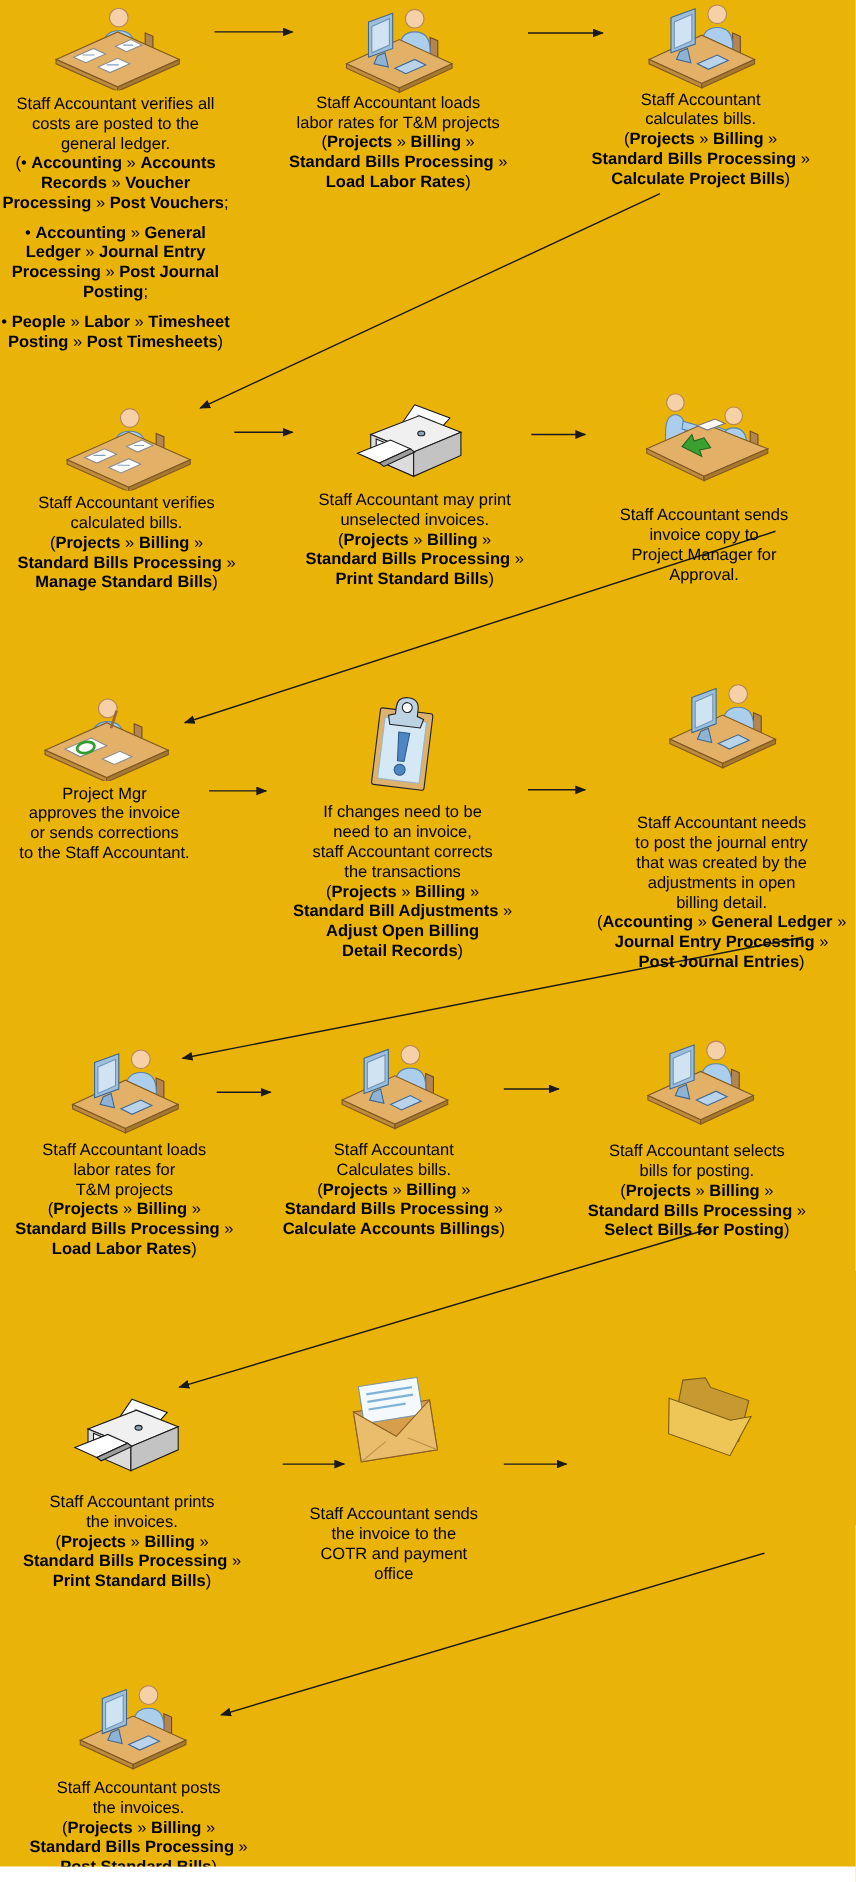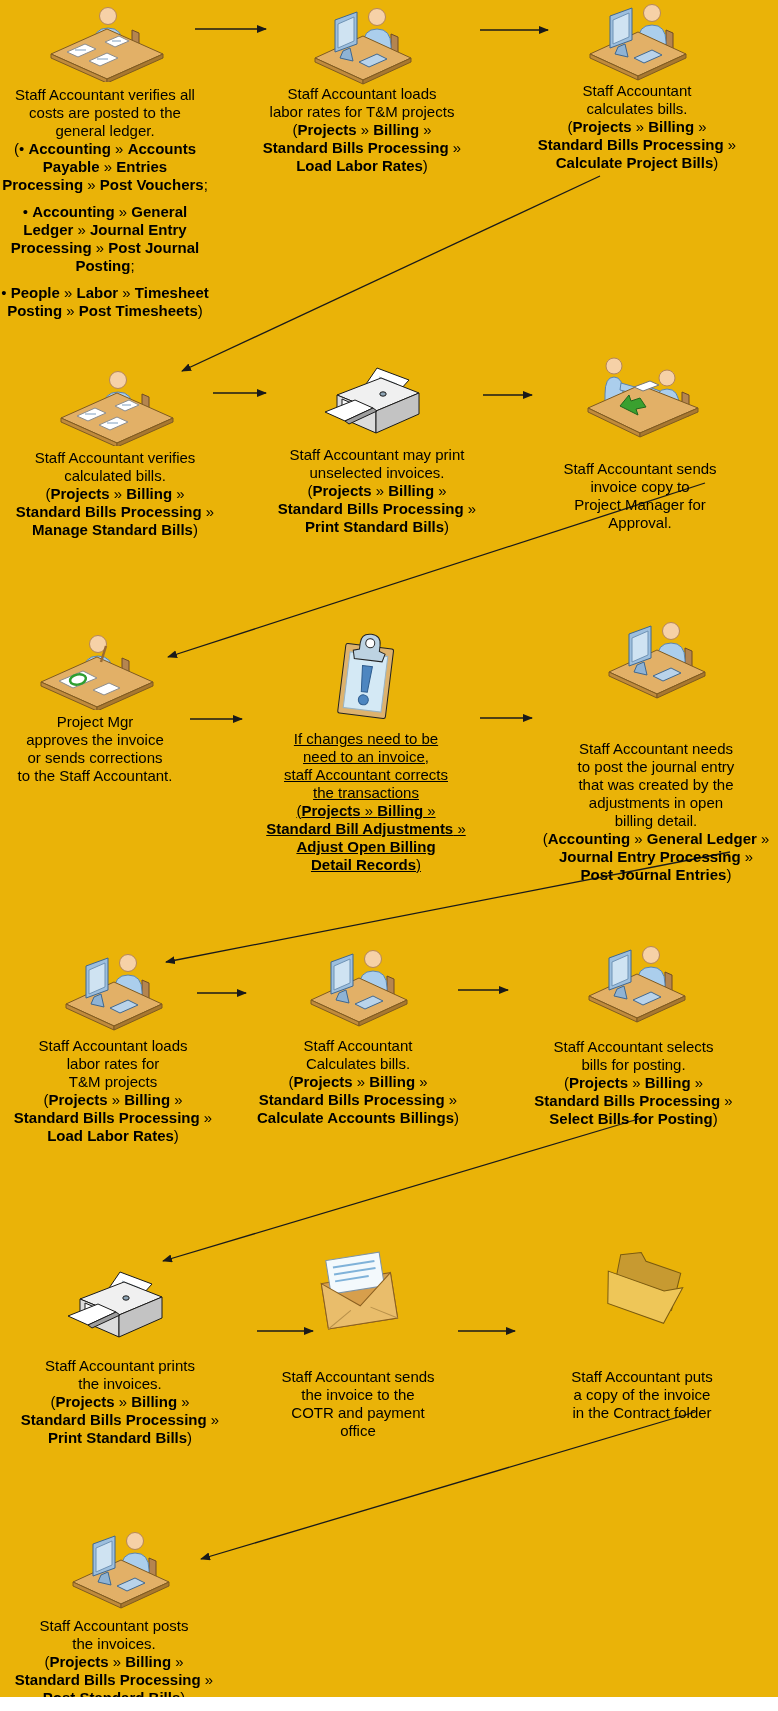--- a/index.html
+++ b/index.html
@@ -59,21 +59,21 @@
           <line x1="52" y1="55" x2="63" y2="55"></line>
           <line x1="67" y1="37" x2="76" y2="37"></line>
         </g>
       </svg>
     </div>
     <div class="caption" style="left: -4px; top: 86px; width: 218px;">
       <div class="tline"><span>Staff Accountant verifies all</span></div>
       <div class="tline"><span>costs are posted to the</span></div>
       <div class="tline"><span>general ledger.</span></div>
       <div class="tline"><span>(• </span><span class="b">Accounting</span><span> » </span><span class="b">Accounts</span></div>
-      <div class="tline"><span class="b">Payable</span><span> » </span><span class="b">Entries</span></div>
+      <div class="tline"><span class="b">Records</span><span> » </span><span class="b">Voucher</span></div>
       <div class="tline"><span class="b">Processing</span><span> » </span><span class="b">Post Vouchers</span><span>;</span></div>
       <div style="height: 9px;"></div>
       <div class="tline"><span>• </span><span class="b">Accounting</span><span> » </span><span class="b">General</span></div>
       <div class="tline"><span class="b">Ledger</span><span> » </span><span class="b">Journal Entry</span></div>
       <div class="tline"><span class="b">Processing</span><span> » </span><span class="b">Post Journal</span></div>
       <div class="tline"><span class="b">Posting</span><span>;</span></div>
       <div style="height: 9px;"></div>
       <div class="tline"><span>• </span><span class="b">People</span><span> » </span><span class="b">Labor</span><span> » </span><span class="b">Timesheet</span></div>
       <div class="tline"><span class="b">Posting</span><span> » </span><span class="b">Post Timesheets</span><span>)</span></div>
     </div>
@@ -216,21 +216,21 @@
         <g transform="rotate(7 48 48)">
           <rect x="24" y="16" width="48" height="70" rx="2" fill="#ddb26d" stroke="#222222"></rect>
           <rect x="29" y="24" width="38" height="56" fill="#d4e9f5" stroke="#9ab4c4"></rect>
           <path d="M38 20 L38 14 Q38 4 48 4 Q58 4 58 14 L58 20 L64 22 L62 30 L34 30 L32 22 Z" fill="#bdd3e2" stroke="#222222"></path>
           <circle cx="48" cy="13" r="4.5" fill="#ffffff" stroke="#222222"></circle>
           <polygon points="43,36 53,36 51,62 45,62" fill="#4d86c0" stroke="#2d5c8e"></polygon>
           <circle cx="48" cy="70" r="5" fill="#4d86c0" stroke="#2d5c8e"></circle>
         </g>
       </svg>
     </div>
-    <div class="caption" style="left: 246px; top: 730px; width: 240px; text-decoration: underline;">
+    <div class="caption" style="left: 246px; top: 730px; width: 240px;">
       <div class="tline"><span>If changes need to be</span></div>
       <div class="tline"><span>need to an invoice,</span></div>
       <div class="tline"><span>staff Accountant corrects</span></div>
       <div class="tline"><span>the transactions</span></div>
       <div class="tline"><span>(</span><span class="b">Projects</span><span> » </span><span class="b">Billing</span><span> »</span></div>
       <div class="tline"><span class="b">Standard Bill Adjustments</span><span> »</span></div>
       <div class="tline"><span class="b">Adjust Open Billing</span></div>
       <div class="tline"><span class="b">Detail Records</span><span>)</span></div>
     </div>
     <div class="icon" style="left: 601px; top: 620px;">
@@ -368,40 +368,35 @@
       <div class="tline"><span>office</span></div>
     </div>
     <div class="icon" style="left: 586px; top: 1246px;">
       <svg width="112" height="88" viewBox="0 0 112 88">
         <g transform="rotate(8 56 44)">
           <path d="M30 12 L50 7 L56 15 L92 22 L88 60 L28 48 Z" fill="#c79a31" stroke="#7a5a10"></path>
           <path d="M20 30 L78 42 L96 36 L82 74 L24 62 Z" fill="#eec658" stroke="#7a5a10"></path>
         </g>
       </svg>
     </div>
-    <div class="caption" style="left: 544.5px; top: 1368px; width: 195px;">
-      <div class="tline"><span>Staff Accountant puts</span></div>
-      <div class="tline"><span>a copy of the invoice</span></div>
-      <div class="tline"><span>in the Contract folder</span></div>
-    </div>
     <div class="icon" style="left: 65px; top: 1530px;">
       <svg width="110" height="80" viewBox="0 0 110 80">
         <polygon points="84,28 91,31 91,54 84,51" fill="#b5854f" stroke="#6e4a26"></polygon>
         <circle cx="70" cy="11" r="8.5" fill="#f6d1a7" stroke="#b5865a"></circle>
         <path d="M56 40 Q56 23 70 23 Q84 23 84 40 L84 52 L56 52 Z" fill="#abceec" stroke="#5b84ad"></path>
         <path d="M58 32 Q48 38 50 46 L58 46" fill="#abceec" stroke="#5b84ad"></path>
         <polygon points="8,52 56,30 104,52 56,74" fill="#e2b067" stroke="#7e5a22"></polygon>
         <polygon points="8,52 8,56 56,78 56,74" fill="#c08b3c" stroke="#7e5a22"></polygon>
         <polygon points="104,52 104,56 56,78 56,74" fill="#a87830" stroke="#7e5a22"></polygon>
         <polygon points="28,14 50,6 50,38 28,46" fill="#9dbfde" stroke="#3f678f"></polygon>
         <polygon points="31,18 47,11 47,35 31,42" fill="#cfe3f2" stroke="#6f93b5"></polygon>
         <polygon points="36,45 43,42 46,55 33,52" fill="#8fb3d4" stroke="#3f678f"></polygon>
         <polygon points="52,56 70,48 80,53 62,61" fill="#b9d3ea" stroke="#41688f"></polygon>
       </svg>
     </div>
-    <div class="caption" style="left: 3px; top: 1617px; width: 222px;">
+    <div class="caption" style="left: 15px; top: 1617px; width: 222px;">
       <div class="tline"><span>Staff Accountant posts</span></div>
       <div class="tline"><span>the invoices.</span></div>
       <div class="tline"><span>(</span><span class="b">Projects</span><span> » </span><span class="b">Billing</span><span> »</span></div>
       <div class="tline"><span class="b">Standard Bills Processing</span><span> »</span></div>
       <div class="tline"><span class="b">Post Standard Bills</span><span>)</span></div>
     </div>
   </div>
 
 </body></html>

